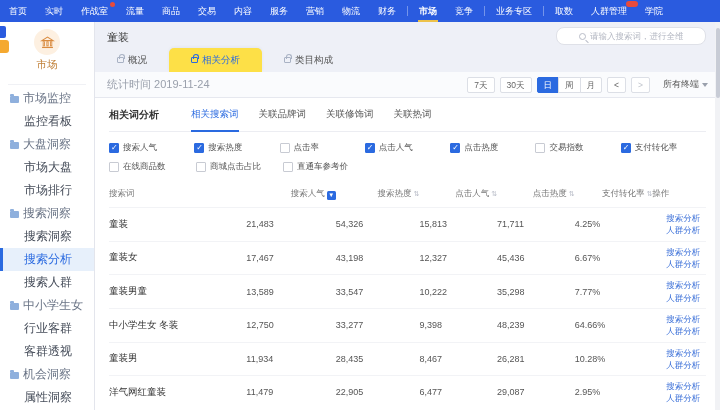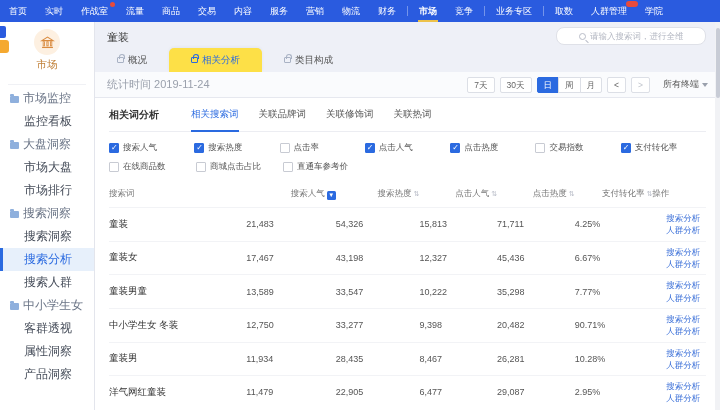--- a/index.html
+++ b/index.html
@@ -165,21 +165,23 @@
     <div class="side-item group"><span class="folder-icon"></span><span>市场监控</span></div>
     <div class="side-item">监控看板</div>
     <div class="side-item group"><span class="folder-icon"></span><span>大盘洞察</span></div>
     <div class="side-item">市场大盘</div>
     <div class="side-item">市场排行</div>
     <div class="side-item group"><span class="folder-icon"></span><span>搜索洞察</span></div>
     <div class="side-item">搜索洞察</div>
     <div class="side-item active">搜索分析</div>
     <div class="side-item">搜索人群</div>
     <div class="side-item group"><span class="folder-icon"></span><span>中小学生女</span></div>
+    <div class="side-item">行业客群</div>
     <div class="side-item">客群透视</div>
+    <div class="side-item group"><span class="folder-icon"></span><span>机会洞察</span></div>
     <div class="side-item">属性洞察</div>
     <div class="side-item">产品洞察</div>
   </div>
 
   <div class="main">
 
     <div class="head-row">
       <div class="kw-title">童装</div>
       <div class="searchbox">
         <span class="mag"></span>
@@ -335,22 +337,22 @@
             <td class="op">
                 <a>搜索分析</a>
                 <a>人群分析</a>
               </td>
           </tr>
           <tr>
             <td class="kw">中小学生女 冬装</td>
             <td>12,750</td>
             <td>33,277</td>
             <td>9,398</td>
-            <td>20,482</td>
-            <td>90.71%</td>
+            <td>48,239</td>
+            <td>64.66%</td>
             <td class="op">
                 <a>搜索分析</a>
                 <a>人群分析</a>
               </td>
           </tr>
           <tr>
             <td class="kw">童装男</td>
             <td>11,934</td>
             <td>28,435</td>
             <td>8,467</td>

